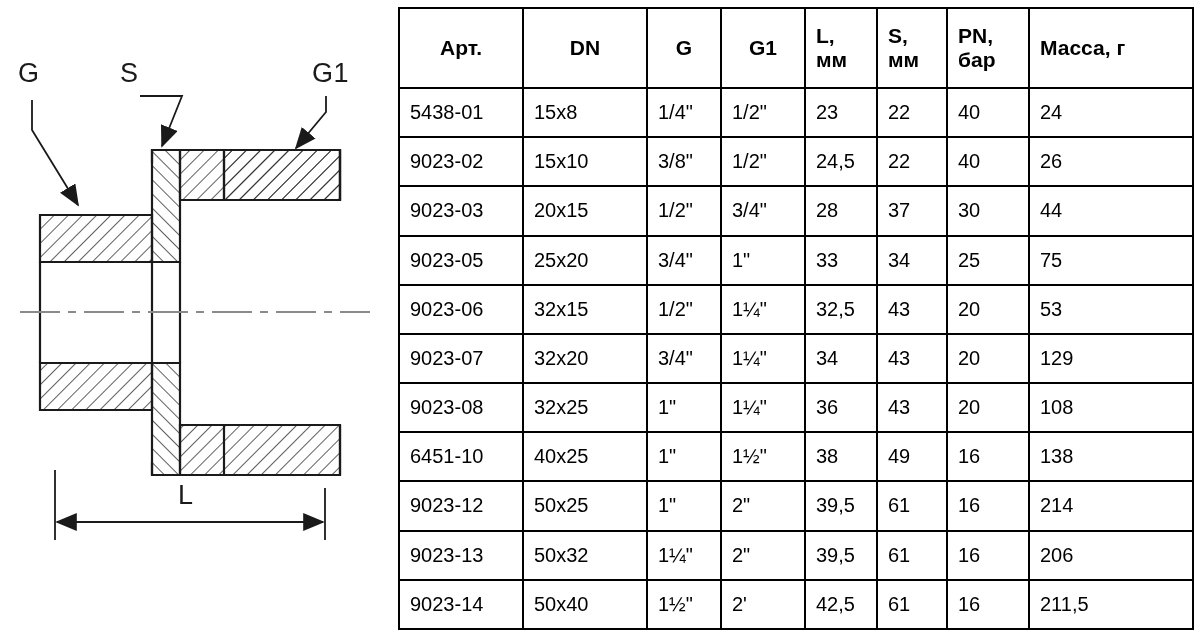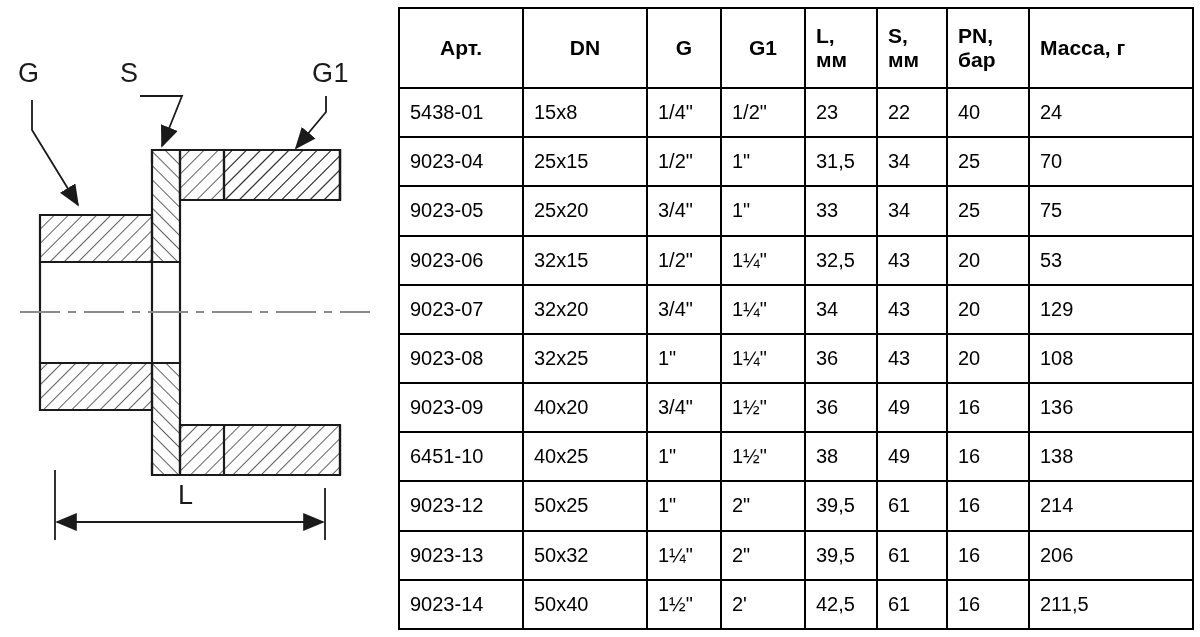--- a/index.html
+++ b/index.html
@@ -197,28 +197,38 @@
           <td>5438-01</td>
           <td>15x8</td>
           <td>1/4"</td>
           <td>1/2"</td>
           <td>23</td>
           <td>22</td>
           <td>40</td>
           <td>24</td>
         </tr>
         <tr>
-          <td>9023-04</td>
-          <td>25x15</td>
+          <td>9023-02</td>
+          <td>15x10</td>
+          <td>3/8"</td>
           <td>1/2"</td>
-          <td>1"</td>
-          <td>31,5</td>
-          <td>34</td>
-          <td>25</td>
-          <td>70</td>
+          <td>24,5</td>
+          <td>22</td>
+          <td>40</td>
+          <td>26</td>
+        </tr>
+        <tr>
+          <td>9023-03</td>
+          <td>20x15</td>
+          <td>1/2"</td>
+          <td>3/4"</td>
+          <td>28</td>
+          <td>37</td>
+          <td>30</td>
+          <td>44</td>
         </tr>
         <tr>
           <td>9023-05</td>
           <td>25x20</td>
           <td>3/4"</td>
           <td>1"</td>
           <td>33</td>
           <td>34</td>
           <td>25</td>
           <td>75</td>
@@ -247,30 +257,20 @@
           <td>9023-08</td>
           <td>32x25</td>
           <td>1"</td>
           <td>1¼"</td>
           <td>36</td>
           <td>43</td>
           <td>20</td>
           <td>108</td>
         </tr>
         <tr>
-          <td>9023-09</td>
-          <td>40x20</td>
-          <td>3/4"</td>
-          <td>1½"</td>
-          <td>36</td>
-          <td>49</td>
-          <td>16</td>
-          <td>136</td>
-        </tr>
-        <tr>
           <td>6451-10</td>
           <td>40x25</td>
           <td>1"</td>
           <td>1½"</td>
           <td>38</td>
           <td>49</td>
           <td>16</td>
           <td>138</td>
         </tr>
         <tr>

